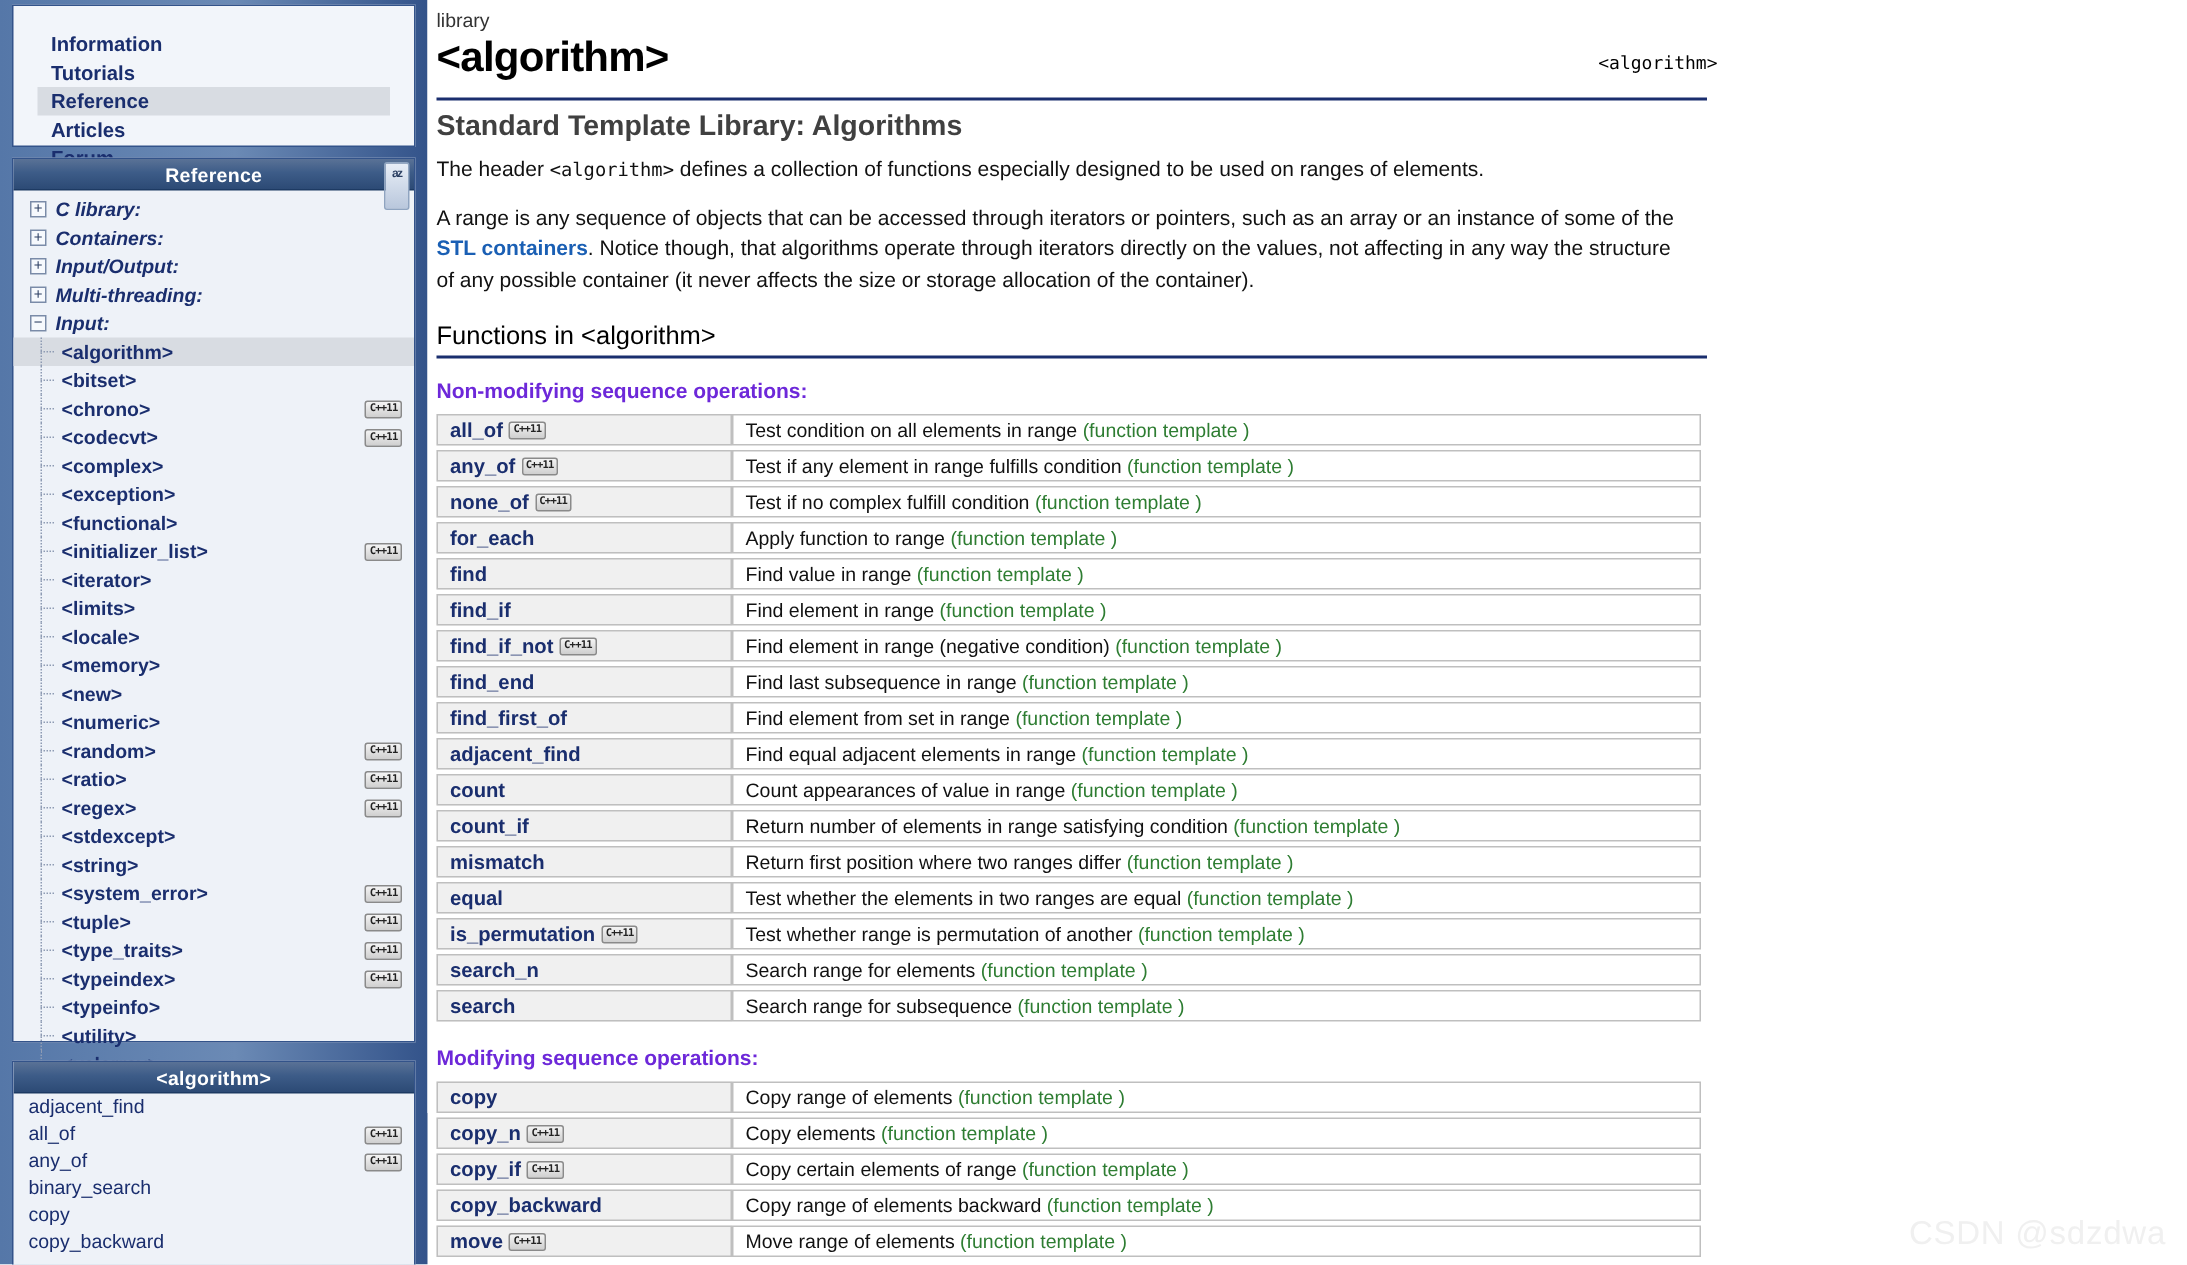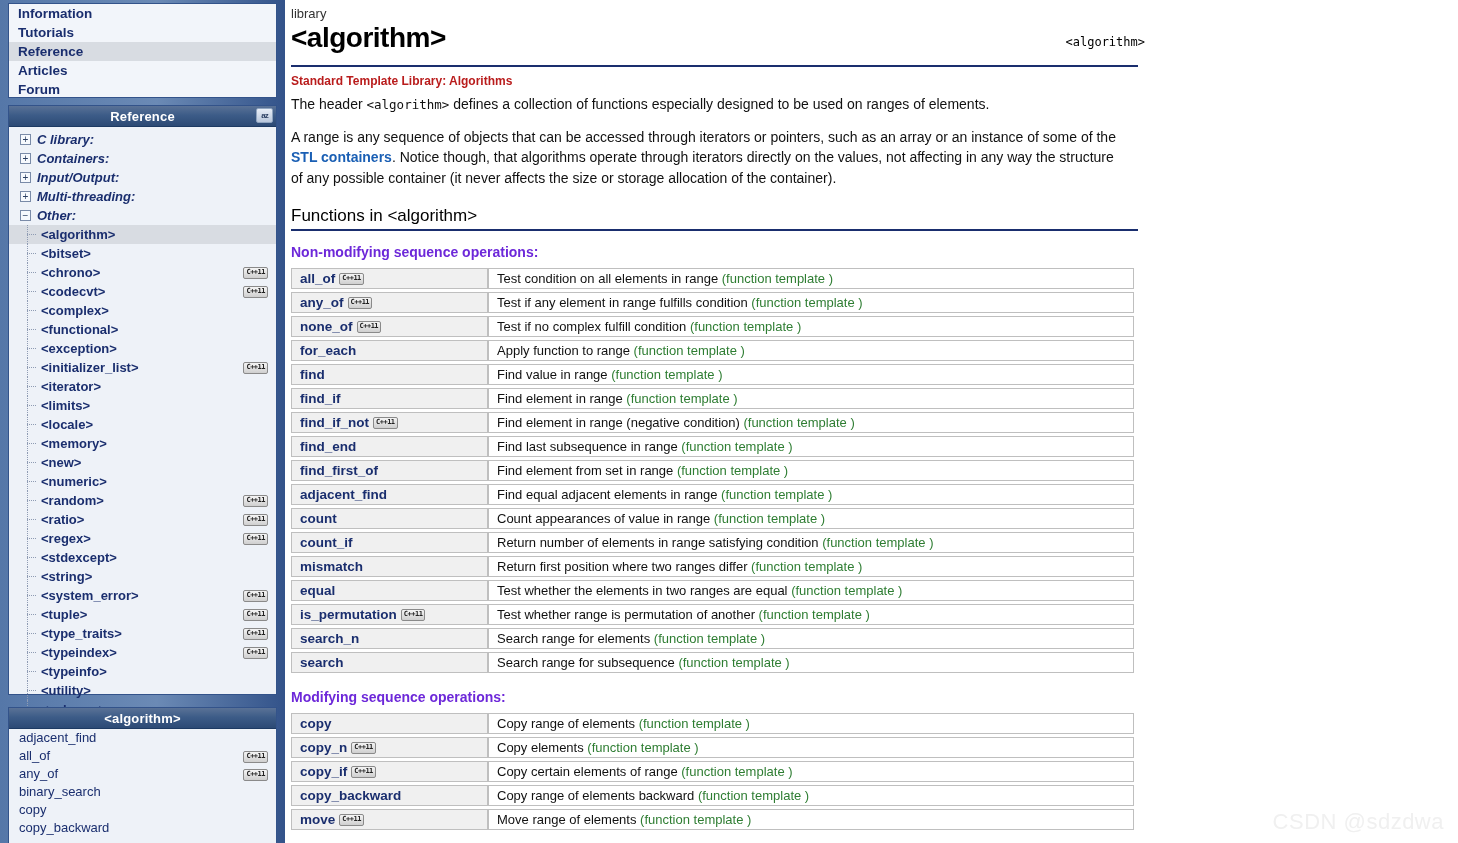--- a/index.html
+++ b/index.html
@@ -40,40 +40,40 @@
     font-size: 13px;
     font-weight: bold;
     text-align: center;
     line-height: 21px;
     position: relative;
     letter-spacing: .2px;
   }
   .panel-head .sorticon {
     position: absolute;
     right: 3px; top: 2px;
-    width: 17px; height: 15px;
+    width: 17px; height: 32px;
     border: 1px solid #8fa4c0;
     border-radius: 2px;
     background: linear-gradient(to bottom,#e8eef7,#b9c7dc);
     font-size: 8px;
     line-height: 13px;
     color: #2b3f62;
     text-align: center;
     font-weight: bold;
     letter-spacing: -1px;
     margin-left: 40px;
   }
 
   
   #topnav {
     left: 8px; top: 3px;
     width: 269px; height: 95px;
     background: #f2f5fa;
     border: 1px solid #33538a;
-    padding: 0;
+    padding: 16px;
   }
   .nav-item {
     height: 19px;
     line-height: 19px;
     padding-left: 9px;
     font-size: 13.5px;
     font-weight: bold;
     color: #1a2e6e;
     cursor: pointer;
   }
@@ -210,23 +210,23 @@
     font-size: 12px;
     color: #000000;
   }
   .rule {
     border-top: 2px solid #1a2e6e;
     width: 847px;
     margin: 0 0 7px 0;
   }
   h2.subtitle {
     margin: 0 0 6px 0;
-    font-size: 12px;
-    font-weight: bold;
-    color: #b91c1c;
+    font-size: 19px;
+    font-weight: bold;
+    color: #404040;
   }
   p.body {
     margin: 0 0 11px 0;
     font-size: 14px;
     color: #111111;
     line-height: 20.5px;
     width: 832px;
   }
   code.mono {
     font-family: "DejaVu Sans Mono", monospace;
@@ -308,28 +308,28 @@
   <div class="panel" id="refpanel">
     <div class="panel-head">
       <span>Reference</span>
       <span class="sorticon">az</span>
     </div>
     <div class="tree" id="tree-body">
         <div class="tree-top"><span class="exp">+</span><span class="lbl">C library:</span></div>
         <div class="tree-top"><span class="exp">+</span><span class="lbl">Containers:</span></div>
         <div class="tree-top"><span class="exp">+</span><span class="lbl">Input/Output:</span></div>
         <div class="tree-top"><span class="exp">+</span><span class="lbl">Multi-threading:</span></div>
-        <div class="tree-top"><span class="exp">−</span><span class="lbl">Other:</span></div>
+        <div class="tree-top"><span class="exp">−</span><span class="lbl">Input:</span></div>
         <div class="tree-leaf sel"><span class="vline"></span><span class="hline"></span><span>&lt;algorithm&gt;</span></div>
         <div class="tree-leaf"><span class="vline"></span><span class="hline"></span><span>&lt;bitset&gt;</span></div>
         <div class="tree-leaf"><span class="vline"></span><span class="hline"></span><span>&lt;chrono&gt;</span><span class="cpp11">C++11</span></div>
         <div class="tree-leaf"><span class="vline"></span><span class="hline"></span><span>&lt;codecvt&gt;</span><span class="cpp11">C++11</span></div>
         <div class="tree-leaf"><span class="vline"></span><span class="hline"></span><span>&lt;complex&gt;</span></div>
+        <div class="tree-leaf"><span class="vline"></span><span class="hline"></span><span>&lt;exception&gt;</span></div>
         <div class="tree-leaf"><span class="vline"></span><span class="hline"></span><span>&lt;functional&gt;</span></div>
-        <div class="tree-leaf"><span class="vline"></span><span class="hline"></span><span>&lt;exception&gt;</span></div>
         <div class="tree-leaf"><span class="vline"></span><span class="hline"></span><span>&lt;initializer_list&gt;</span><span class="cpp11">C++11</span></div>
         <div class="tree-leaf"><span class="vline"></span><span class="hline"></span><span>&lt;iterator&gt;</span></div>
         <div class="tree-leaf"><span class="vline"></span><span class="hline"></span><span>&lt;limits&gt;</span></div>
         <div class="tree-leaf"><span class="vline"></span><span class="hline"></span><span>&lt;locale&gt;</span></div>
         <div class="tree-leaf"><span class="vline"></span><span class="hline"></span><span>&lt;memory&gt;</span></div>
         <div class="tree-leaf"><span class="vline"></span><span class="hline"></span><span>&lt;new&gt;</span></div>
         <div class="tree-leaf"><span class="vline"></span><span class="hline"></span><span>&lt;numeric&gt;</span></div>
         <div class="tree-leaf"><span class="vline"></span><span class="hline"></span><span>&lt;random&gt;</span><span class="cpp11">C++11</span></div>
         <div class="tree-leaf"><span class="vline"></span><span class="hline"></span><span>&lt;ratio&gt;</span><span class="cpp11">C++11</span></div>
         <div class="tree-leaf"><span class="vline"></span><span class="hline"></span><span>&lt;regex&gt;</span><span class="cpp11">C++11</span></div>

